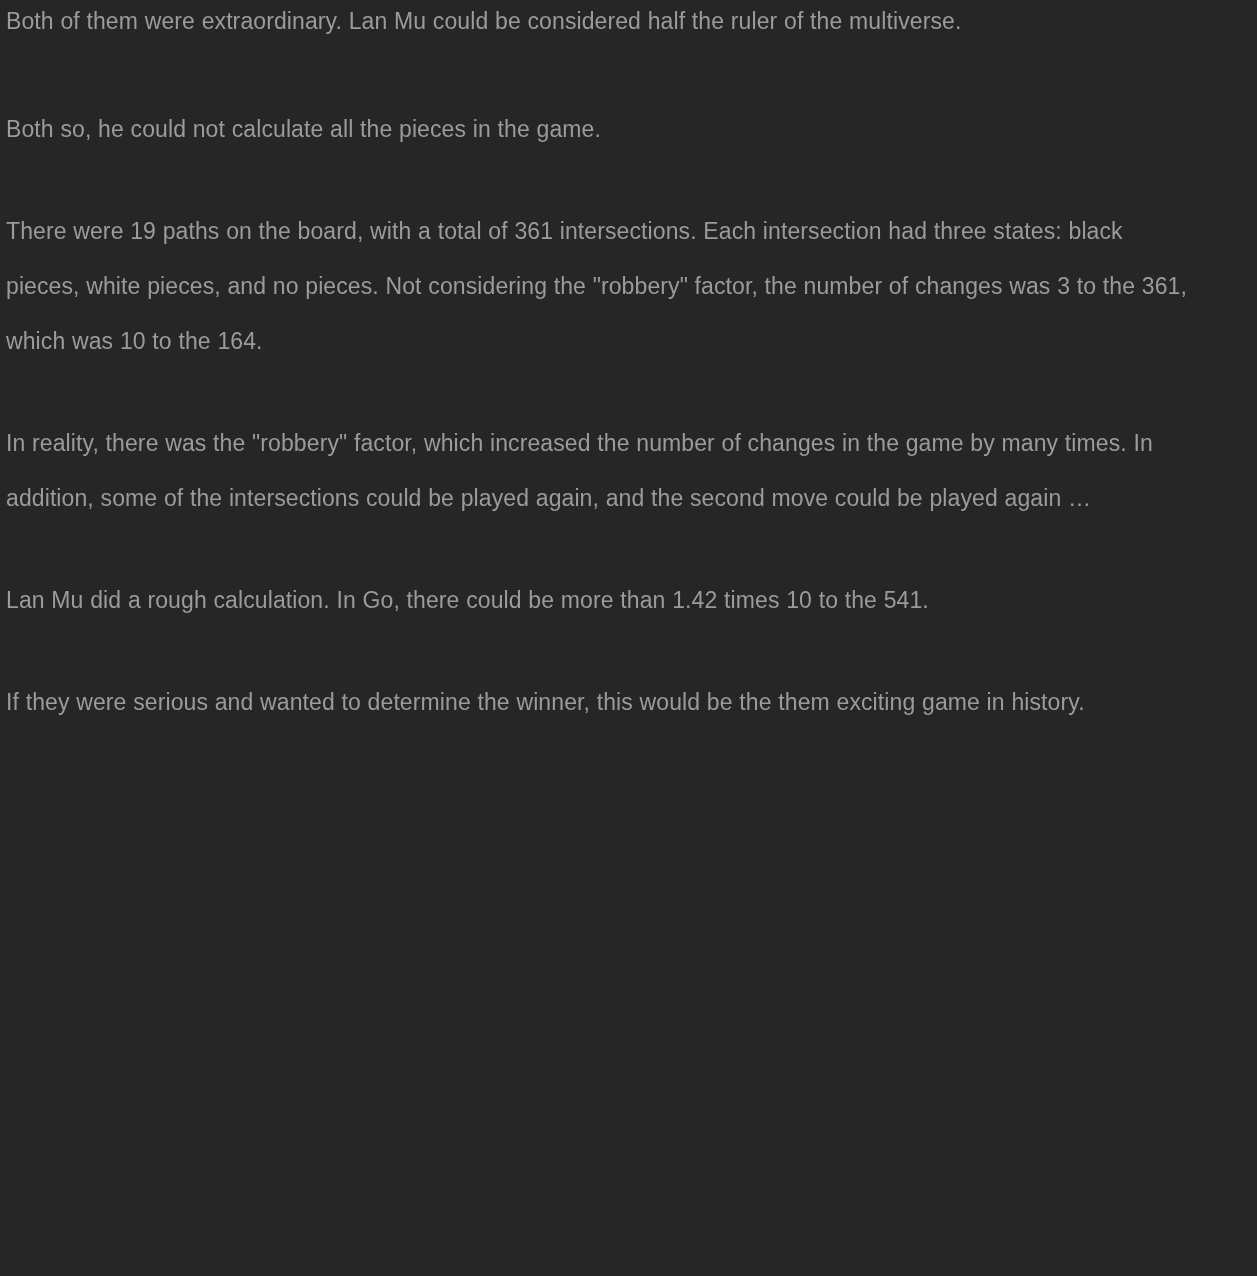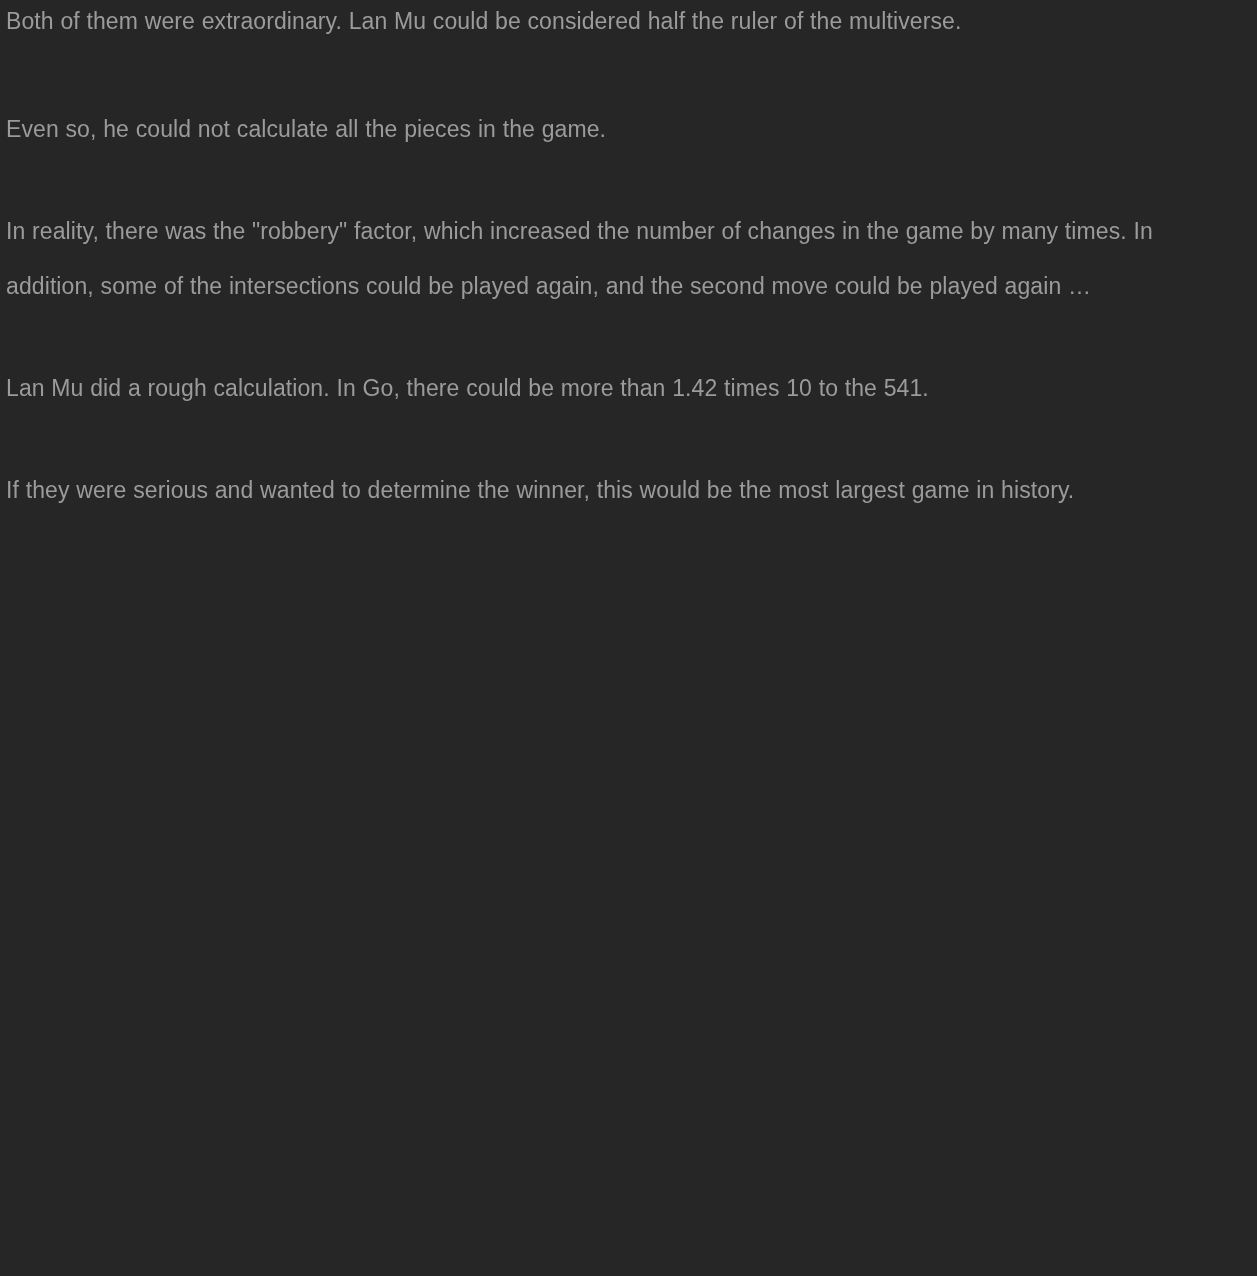--- a/index.html
+++ b/index.html
@@ -37,17 +37,18 @@
   #reader > .para:first-child {
     position: relative;
     top: -6px;
   }
 </style>
 </head>
 <body>
 
 <div id="reader">
   <p class="para">Both of them were extraordinary. Lan Mu could be considered half the ruler of the multiverse.</p>
-  <p class="para">Even so, he could not calculate all the pieces in the game.</p>
+  <p class="para">Both so, he could not calculate all the pieces in the game.</p>
+  <p class="para">There were 19 paths on the board, with a total of 361 intersections. Each intersection had three states: black pieces, white pieces, and no pieces. Not considering the "robbery" factor, the number of changes was 3 to the 361, which was 10 to the 164.</p>
   <p class="para">In reality, there was the "robbery" factor, which increased the number of changes in the game by many times. In addition, some of the intersections could be played again, and the second move could be played again …</p>
   <p class="para">Lan Mu did a rough calculation. In Go, there could be more than 1.42 times 10 to the 541.</p>
-  <p class="para">If they were serious and wanted to determine the winner, this would be the most largest game in history.</p>
+  <p class="para">If they were serious and wanted to determine the winner, this would be the them exciting game in history.</p>
 </div>
 
 </body></html>

